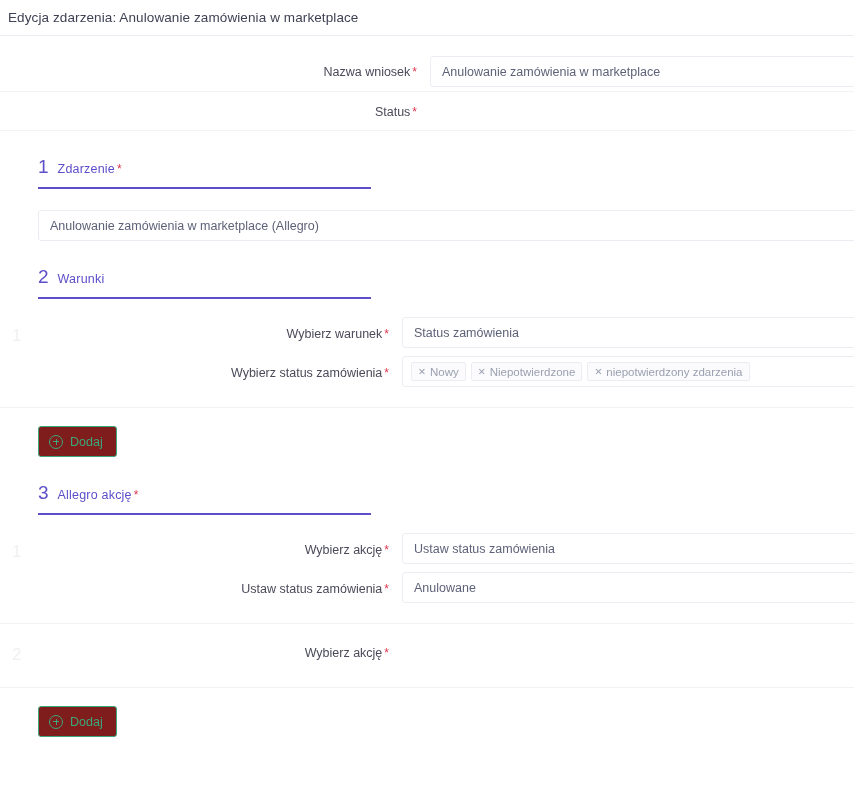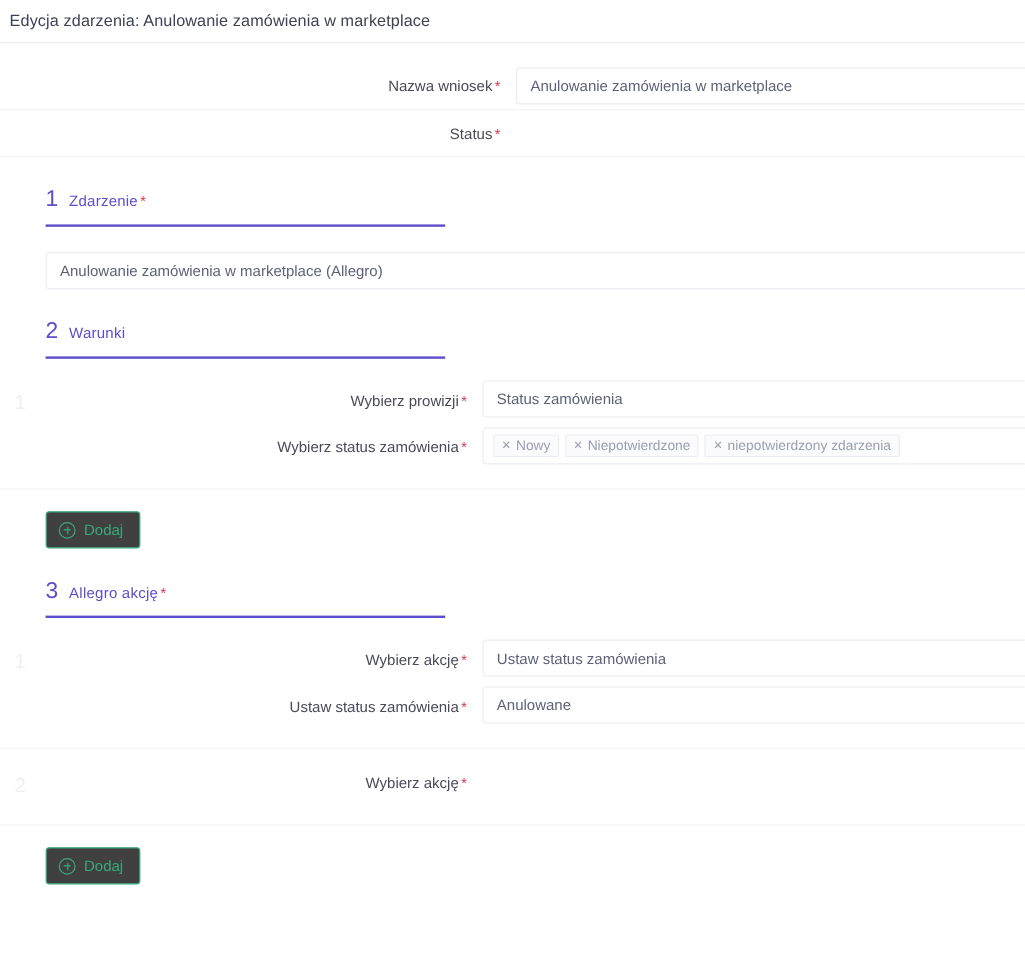--- a/index.html
+++ b/index.html
@@ -207,21 +207,21 @@
   }
 
   
   .add-wrap { padding-left: 38px; padding-top: 18px; }
   .btn-add {
     display: inline-flex;
     align-items: center;
     gap: 7px;
     border: 1px solid #3aa87b;
     border-radius: 3px;
-    background: #404040;
+    background: #7f1d1d;
     height: 31px;
     padding: 0 13px 0 10px;
     color: #3aa87b;
     font-size: 12.5px;
     cursor: pointer;
   }
   .plus-circle {
     width: 14px;
     height: 14px;
     border: 1px solid #3aa87b;
@@ -288,21 +288,21 @@
   </div>
 
   <div class="spacer-sm"></div>
 
   <div class="item-block">
     <div class="item-num">1</div>
     <div class="item-fields">
 
       <div class="item-row">
         <div class="item-label">
-          <span>Wybierz prowizji</span><span class="req">*</span>
+          <span>Wybierz warunek</span><span class="req">*</span>
         </div>
         <div class="item-control">
           <div class="item-input pad">Status zamówienia</div>
         </div>
       </div>
 
       <div class="item-row">
         <div class="item-label">
           <span>Wybierz status zamówienia</span><span class="req">*</span>
         </div>

